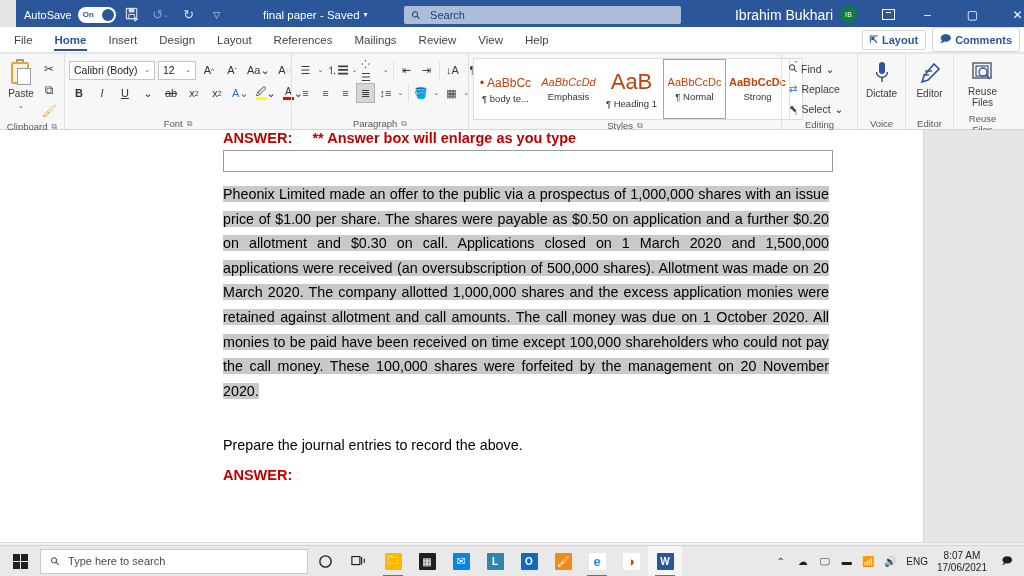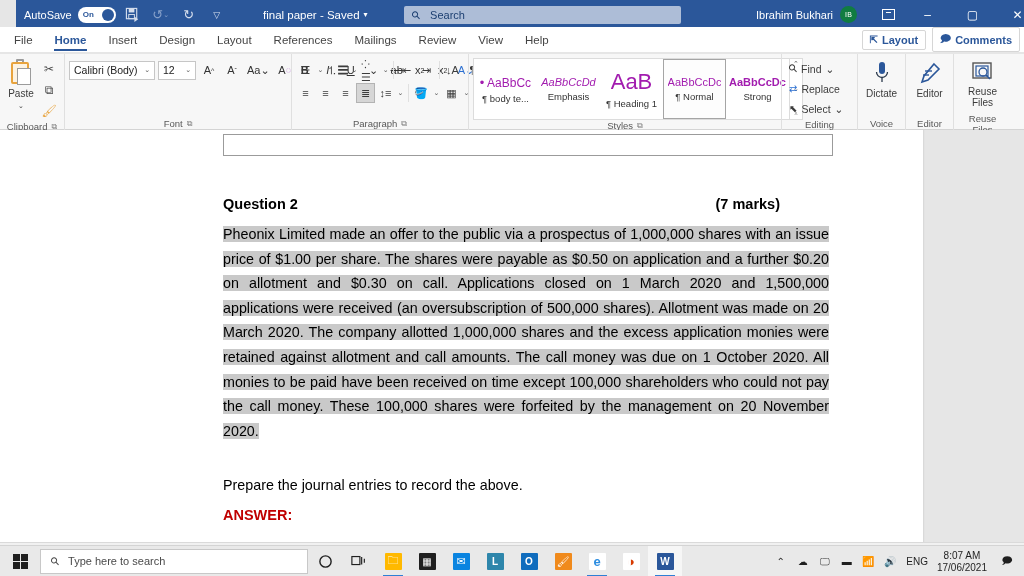--- a/index.html
+++ b/index.html
@@ -46,21 +46,21 @@
     position: absolute; left: 388px; top: 6px; width: 277px; height: 18px;
     background: #adbdd7; border-radius: 2px;
     display: flex; align-items: center; padding-left: 8px; gap: 10px;
     font-size: 11px; color: #1c3f71;
   }
   .search-glyph { font-size: 11px; transform: rotate(-45deg); display: inline-block; }
   .tb-right {
     position: absolute; right: 0; top: 0; height: 29px;
     display: flex; align-items: center;
   }
-  .user-name { font-size: 11px; margin-right: 7px; }
+  .user-name { font-size: 14px; margin-right: 7px; }
   .avatar {
     width: 17px; height: 17px; border-radius: 50%; background: #107c41;
     color: #fff; font-size: 7px; display: flex; align-items: center; justify-content: center;
     margin-right: 14px; letter-spacing: .3px;
   }
   .win-btn {
     width: 45px; height: 29px; display: flex; align-items: center; justify-content: center;
     font-size: 12px; color: #fff;
   }
   .ribbon-display { width: 34px; height: 29px; display:flex; align-items:center; justify-content:center; }
@@ -164,21 +164,21 @@
   .chev { font-size: 7px; color: #555; width: 9px; text-align: center; }
   .sep-v { width: 1px; height: 18px; background: #e0e0e0; margin: 0 2px; }
 
   
   .gallery { display: flex; border: 1px solid #dcdcdc; background: #fff; height: 62px; }
   .style-item {
     width: 63px; display: flex; flex-direction: column; align-items: center; justify-content: center;
     gap: 3px; border: 1px solid transparent;
   }
   .style-item.sel { border: 1px solid #a5a5a5; background: #fdfdfd; }
-  .style-prev { font-size: 12px; color: #a21caf; white-space: nowrap; overflow: hidden; }
+  .style-prev { font-size: 12px; color: #c2410c; white-space: nowrap; overflow: hidden; }
   .style-name { font-size: 9.5px; color: #333; white-space: nowrap; overflow: hidden; max-width: 60px; }
   .gallery-scroll {
     width: 13px; display: flex; flex-direction: column; justify-content: space-between;
     border-left: 1px solid #dcdcdc; padding: 1px 0; align-items: center;
   }
   .gs-btn { font-size: 7px; color: #555; }
 
   
   .edit-col { display: flex; flex-direction: column; gap: 1px; padding-top: 2px; }
   .edit-item { display: flex; align-items: center; gap: 4px; font-size: 10.5px; height: 19px; padding: 0 3px; }
@@ -340,21 +340,21 @@
           <div class="mini-btn" style="color:#e8a33d">🖌</div>
         </div>
       </div>
       <div class="grp-label">
         <span>Clipboard</span>
         <span class="dlg">⧉</span>
       </div>
     </div>
 
     <div class="grp" style="width:227px">
-      <div class="grp-body" style="flex-direction:row; padding-top:3px">
+      <div class="grp-body" style="flex-direction:column; padding-top:3px">
         <div class="font-row">
           <div class="combo fname">
             <span class="cv">Calibri (Body)</span>
             <span class="cc">⌄</span>
           </div>
           <div class="combo fsize">
             <span class="cv">12</span>
             <span class="cc">⌄</span>
           </div>
           <div class="ficon">
@@ -570,26 +570,23 @@
       <div class="grp-label">
           <span>Reuse Files</span>
         </div>
     </div>
   </div>
 
   <div class="doc-area">
     <div class="page">
       <div class="page-inner">
 
+        <div class="answer-red">ANSWER:     ** Answer box will enlarge as you type</div>
         <div class="answer-box"></div>
 
-        <div class="q-head">
-          <span>Question 2</span>
-          <span>(7 marks)</span>
-        </div>
 
         <div class="q-body">
           <span class="hl">Pheonix Limited made an offer to the public via a prospectus of 1,000,000 shares with an issue price of $1.00 per share. The shares were payable as $0.50 on application and a further $0.20 on allotment and $0.30 on call.    Applications closed on 1 March 2020 and 1,500,000 applications were received (an oversubscription of 500,000 shares). Allotment was made on 20 March 2020. The company allotted 1,000,000 shares and the excess application monies were retained against allotment and call amounts. The call money was due on 1 October 2020.    All monies to be paid have been received on time except 100,000 shareholders who could not pay the call money. These 100,000 shares were forfeited by the management on 20 November 2020.</span>
         </div>
 
         <div class="prepare">Prepare the journal entries to record the above.</div>
         <div class="answer-red answer2">ANSWER:</div>
 
       </div>
 

